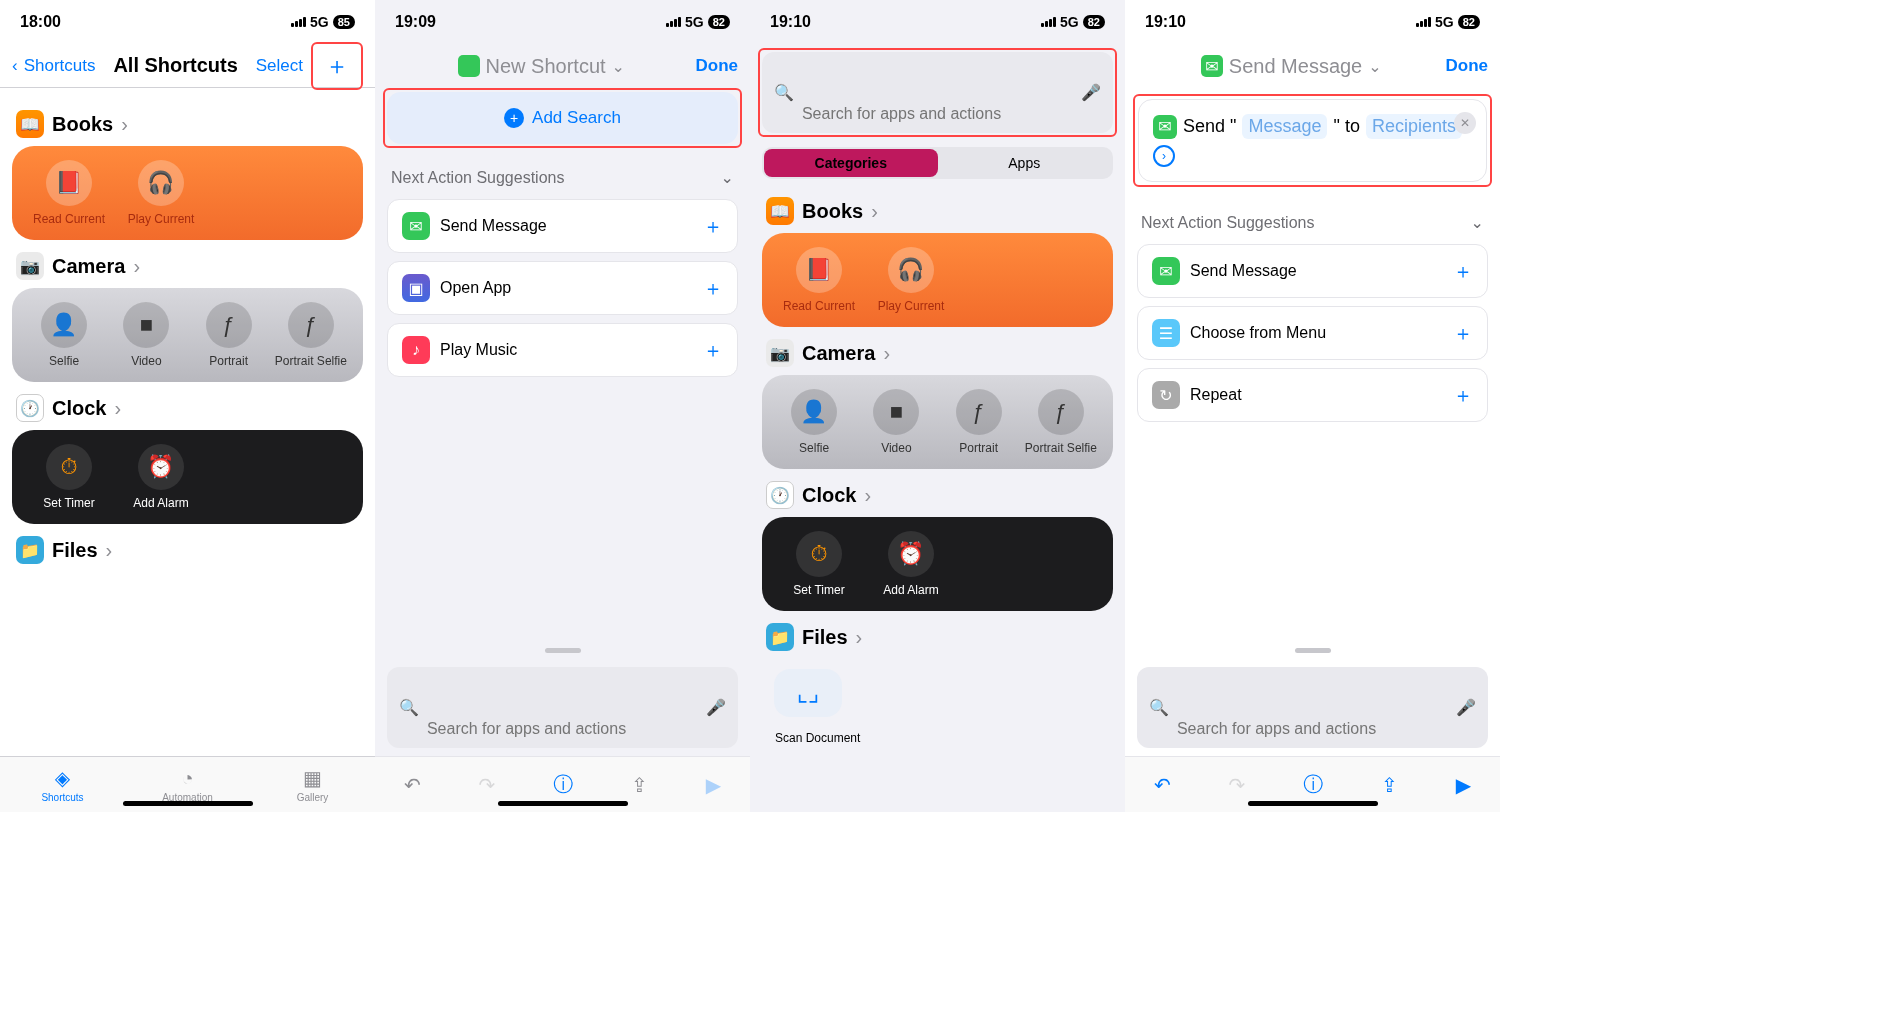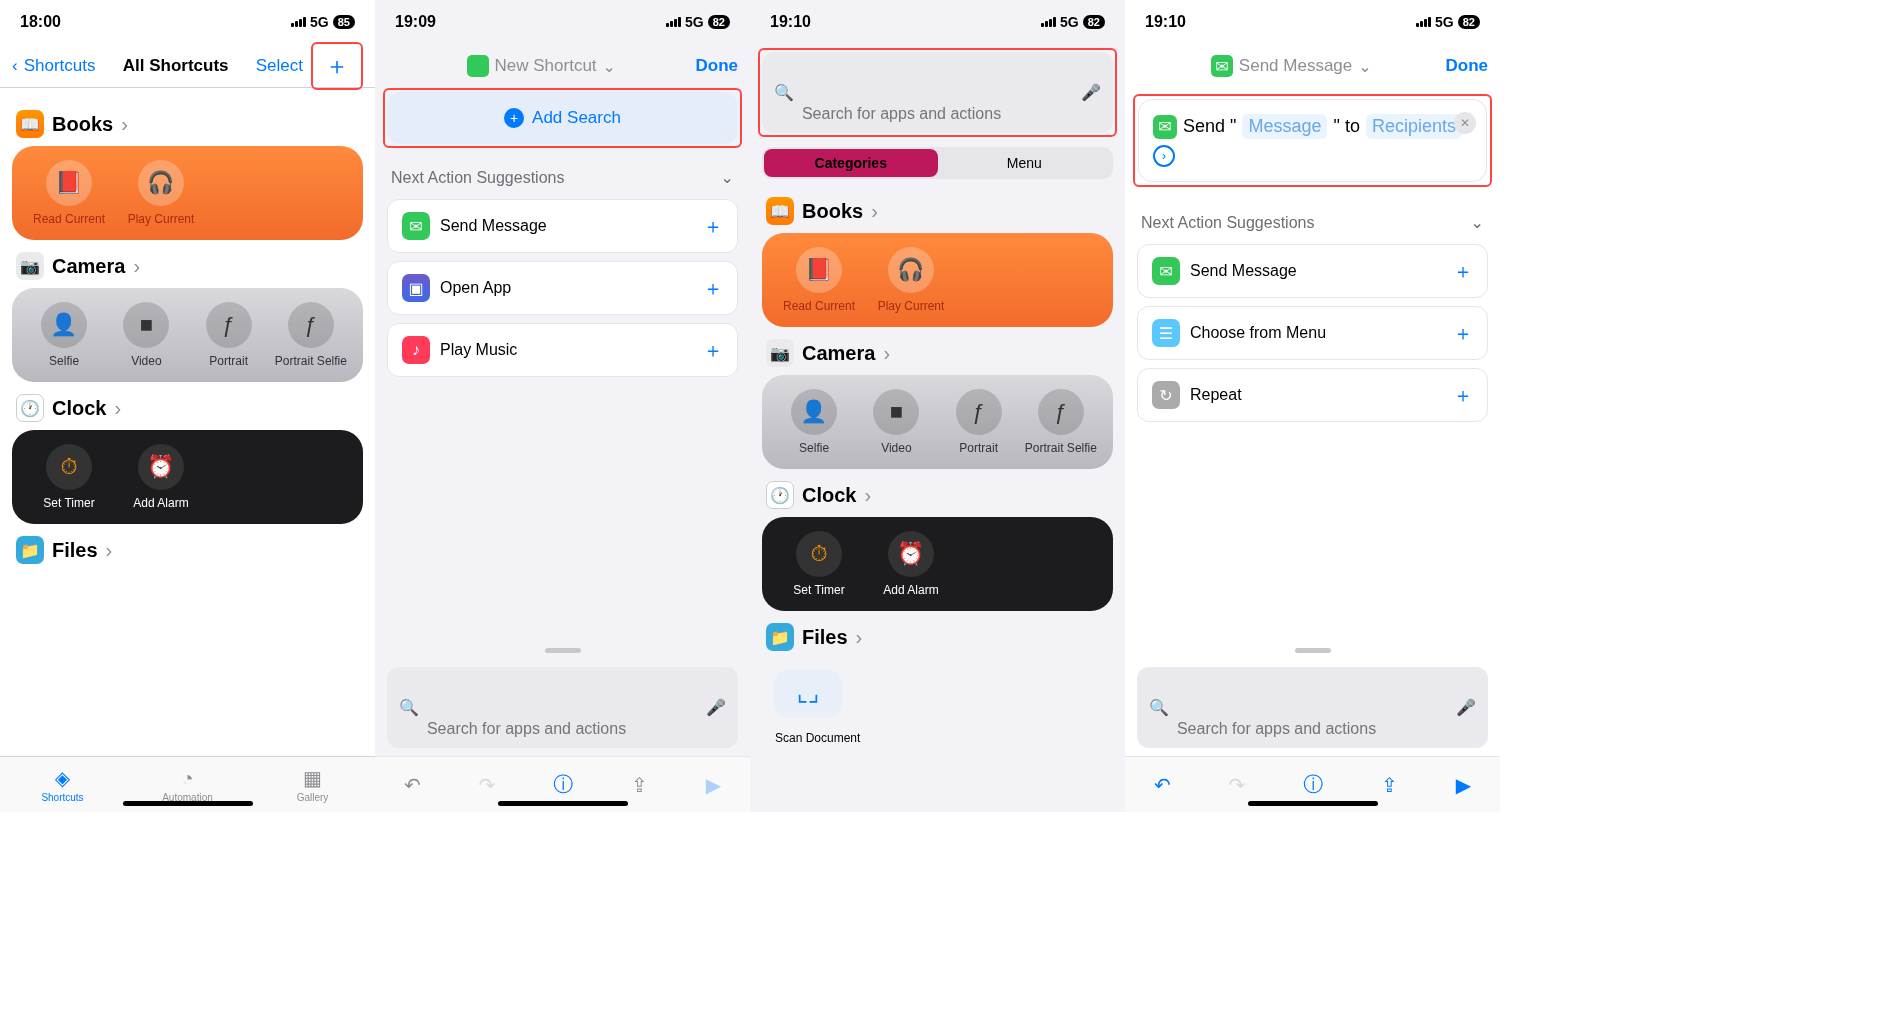--- a/index.html
+++ b/index.html
@@ -9,21 +9,21 @@
 
 .status-bar { height: 44px; display: flex; align-items: center; justify-content: space-between; padding: 0 20px; font-size: 16px; font-weight: 600; }
 .status-right { display: flex; align-items: center; gap: 4px; font-size: 14px; }
 .signal-bars { display: inline-flex; gap: 1px; align-items: flex-end; }
 .signal-bars span { width: 3px; background: #000; border-radius: 1px; }
 .signal-bars span:nth-child(1){height:4px} .signal-bars span:nth-child(2){height:6px} .signal-bars span:nth-child(3){height:8px} .signal-bars span:nth-child(4){height:10px}
 .battery-pill { display:inline-flex; align-items:center; background:#000; color:#fff; border-radius:7px; padding:1px 5px; font-size:11px; font-weight:700; }
 
 .nav-bar { height: 44px; display: flex; align-items: center; justify-content: space-between; padding: 0 12px; background: #fff; border-bottom: 0.5px solid #d1d1d6; }
 .nav-left, .nav-right { display: flex; align-items: center; gap: 6px; color: #007aff; font-size: 17px; }
-.nav-title { font-size: 17px; font-weight: 600; }
+.nav-title { font-size: 20px; font-weight: 600; }
 .nav-title.gray { color: #8e8e93; font-weight: 400; }
 
 .red-box { border: 2px solid #f44; border-radius: 6px; }
 
 .content { flex: 1; overflow-y: auto; padding: 10px 12px; }
 .section-row { display: flex; align-items: center; gap: 8px; margin: 12px 4px 8px; font-size: 20px; font-weight: 700; }
 .section-row .chev { color: #8e8e93; font-weight: 400; }
 .app-icon { width: 28px; height: 28px; border-radius: 7px; display:flex; align-items:center; justify-content:center; font-size:16px; color:#fff; }
 .ic-books { background: linear-gradient(#ff9500,#ff7a00); }
 .ic-camera { background: #eaeaea; color:#555; }
@@ -279,21 +279,21 @@
   </div>
   <div class="red-box" style="margin:4px 8px;">
     <div class="search-bar" style="margin:2px;">
       <span>🔍</span>
       <input placeholder="Search for apps and actions" style="">
       <span>🎤</span>
     </div>
   </div>
   <div class="seg">
     <div class="seg-item active">Categories</div>
-    <div class="seg-item">Menu</div>
+    <div class="seg-item">Apps</div>
   </div>
   <div class="content" style="padding-top:0;">
     <div class="section-row">
         <span class="app-icon ic-books">📖</span>
         <span>Books</span>
         <span class="chev">›</span>
       </div>
     <div class="card card-orange">
         <div class="shortcut-grid two">
       <div class="shortcut-item">

